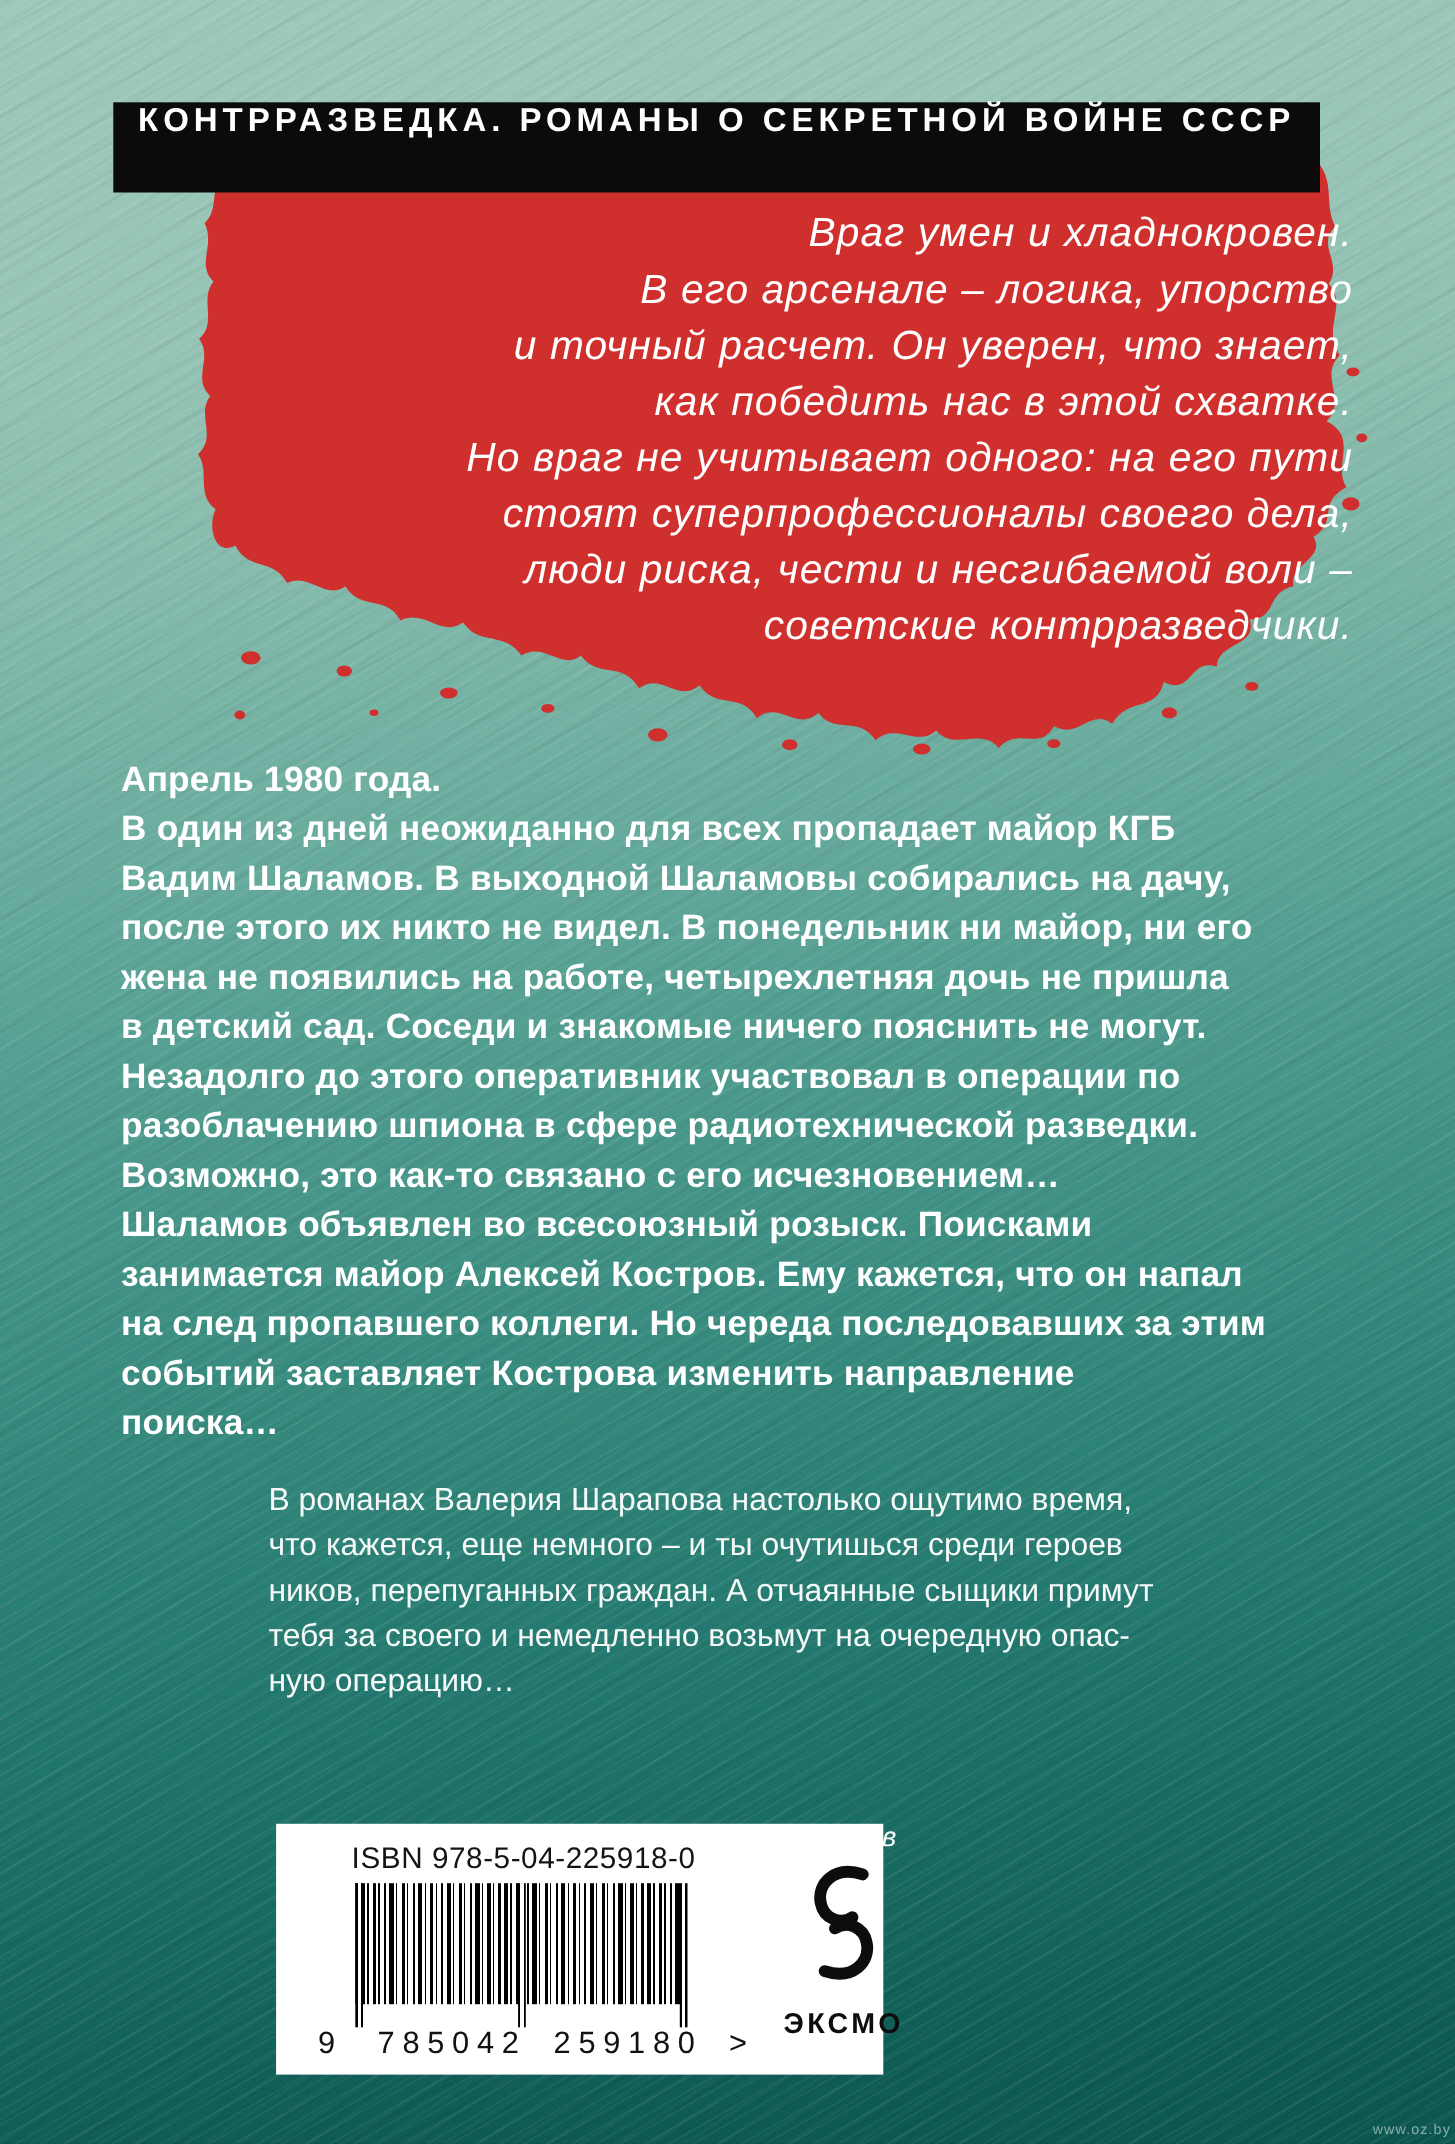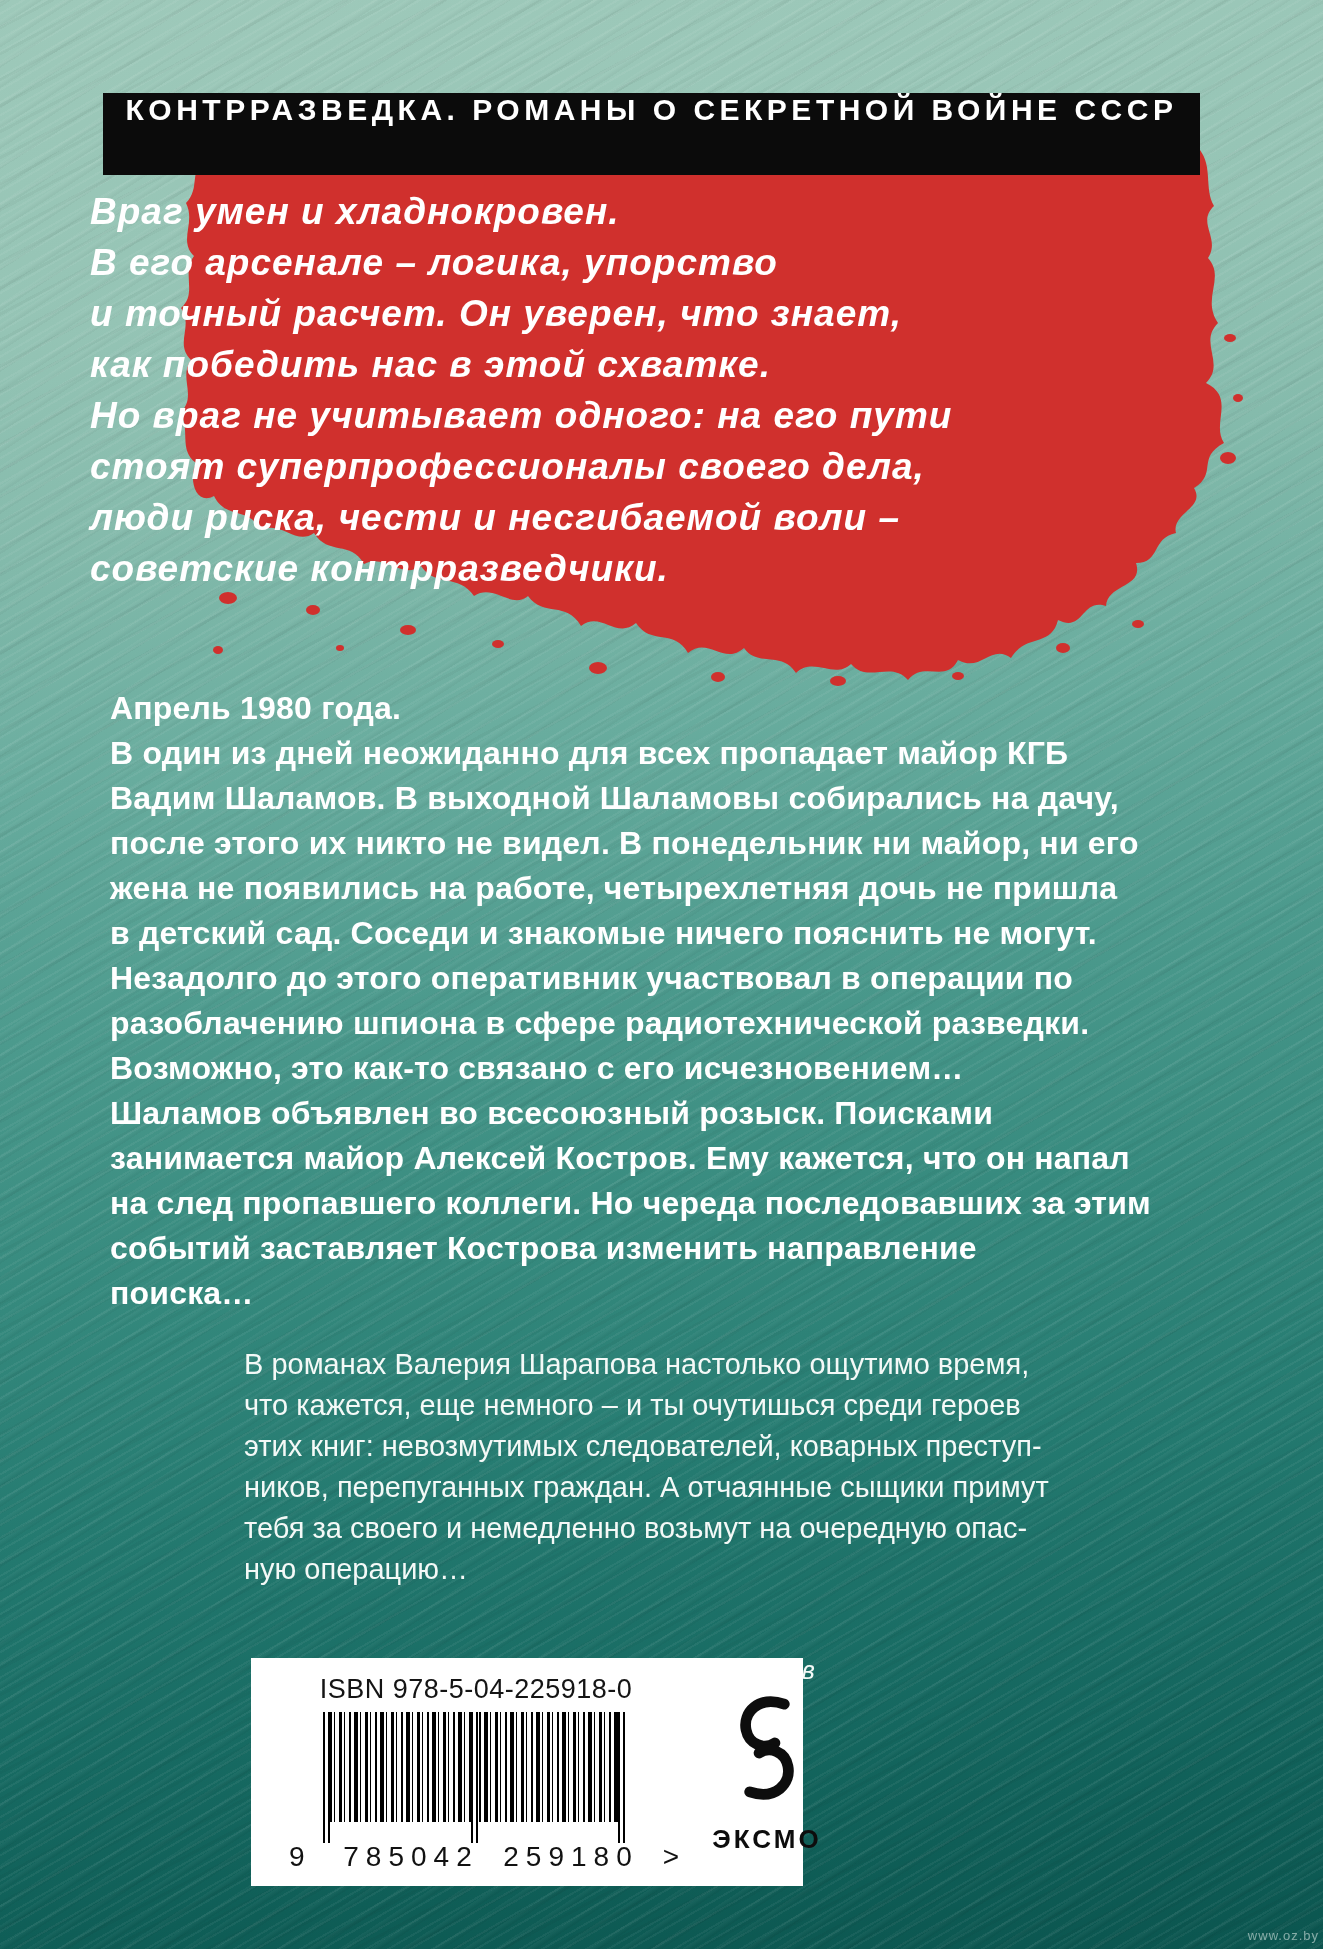--- a/index.html
+++ b/index.html
@@ -25,22 +25,22 @@
     background:#0b0b0b;display:flex;align-items:flex-start;justify-content:center;
   }
   .banner .title{
     color:#fff;font-weight:bold;font-size:30px;letter-spacing:4.5px;white-space:nowrap;
   }
 
   .splash{position:absolute;left:78px;top:128px;width:1170px;height:575px;z-index:2;}
   .splash svg{display:block;width:100%;height:100%;}
 
   .splash-lines{
-    position:absolute;left:90px;top:186px;width:1140px;z-index:4;text-align:left;
-    color:#fff;font-style:italic;font-weight:bold;font-size:37px;letter-spacing:1px;
+    position:absolute;left:90px;top:186px;width:1140px;z-index:4;text-align:right;
+    color:#fff;font-style:italic;font-weight:normal;font-size:37px;letter-spacing:1px;
   }
   .splash-lines .tline{height:51px;line-height:51px;white-space:nowrap;}
 
   .annotation{
     position:absolute;left:110px;top:686px;width:1160px;z-index:4;
     color:#fff;font-weight:bold;font-size:32px;letter-spacing:0.2px;
   }
   .annotation .tline{height:45px;line-height:45px;white-space:nowrap;}
 
   .review{
@@ -183,21 +183,20 @@
       <div class="tline">Шаламов объявлен во всесоюзный розыск. Поисками</div>
       <div class="tline">занимается майор Алексей Костров. Ему кажется, что он напал</div>
       <div class="tline">на след пропавшего коллеги. Но череда последовавших за этим</div>
       <div class="tline">событий заставляет Кострова изменить направление</div>
       <div class="tline">поиска…</div>
     </div>
 
   <div class="review">
       <div class="tline">В романах Валерия Шарапова настолько ощутимо время,</div>
       <div class="tline">что кажется, еще немного – и ты очутишься среди героев</div>
-      <div class="tline">этих книг: невозмутимых следователей, коварных преступ-</div>
       <div class="tline">ников, перепуганных граждан. А отчаянные сыщики примут</div>
       <div class="tline">тебя за своего и немедленно возьмут на очередную опас-</div>
       <div class="tline">ную операцию…</div>
     </div>
   <div class="signature">Сергей ЗВЕРЕВ, автор боевых романов</div>
 
   <div class="isbn-box">
     <div class="isbn-label">ISBN 978-5-04-225918-0</div>
 
     <div class="barcode">

